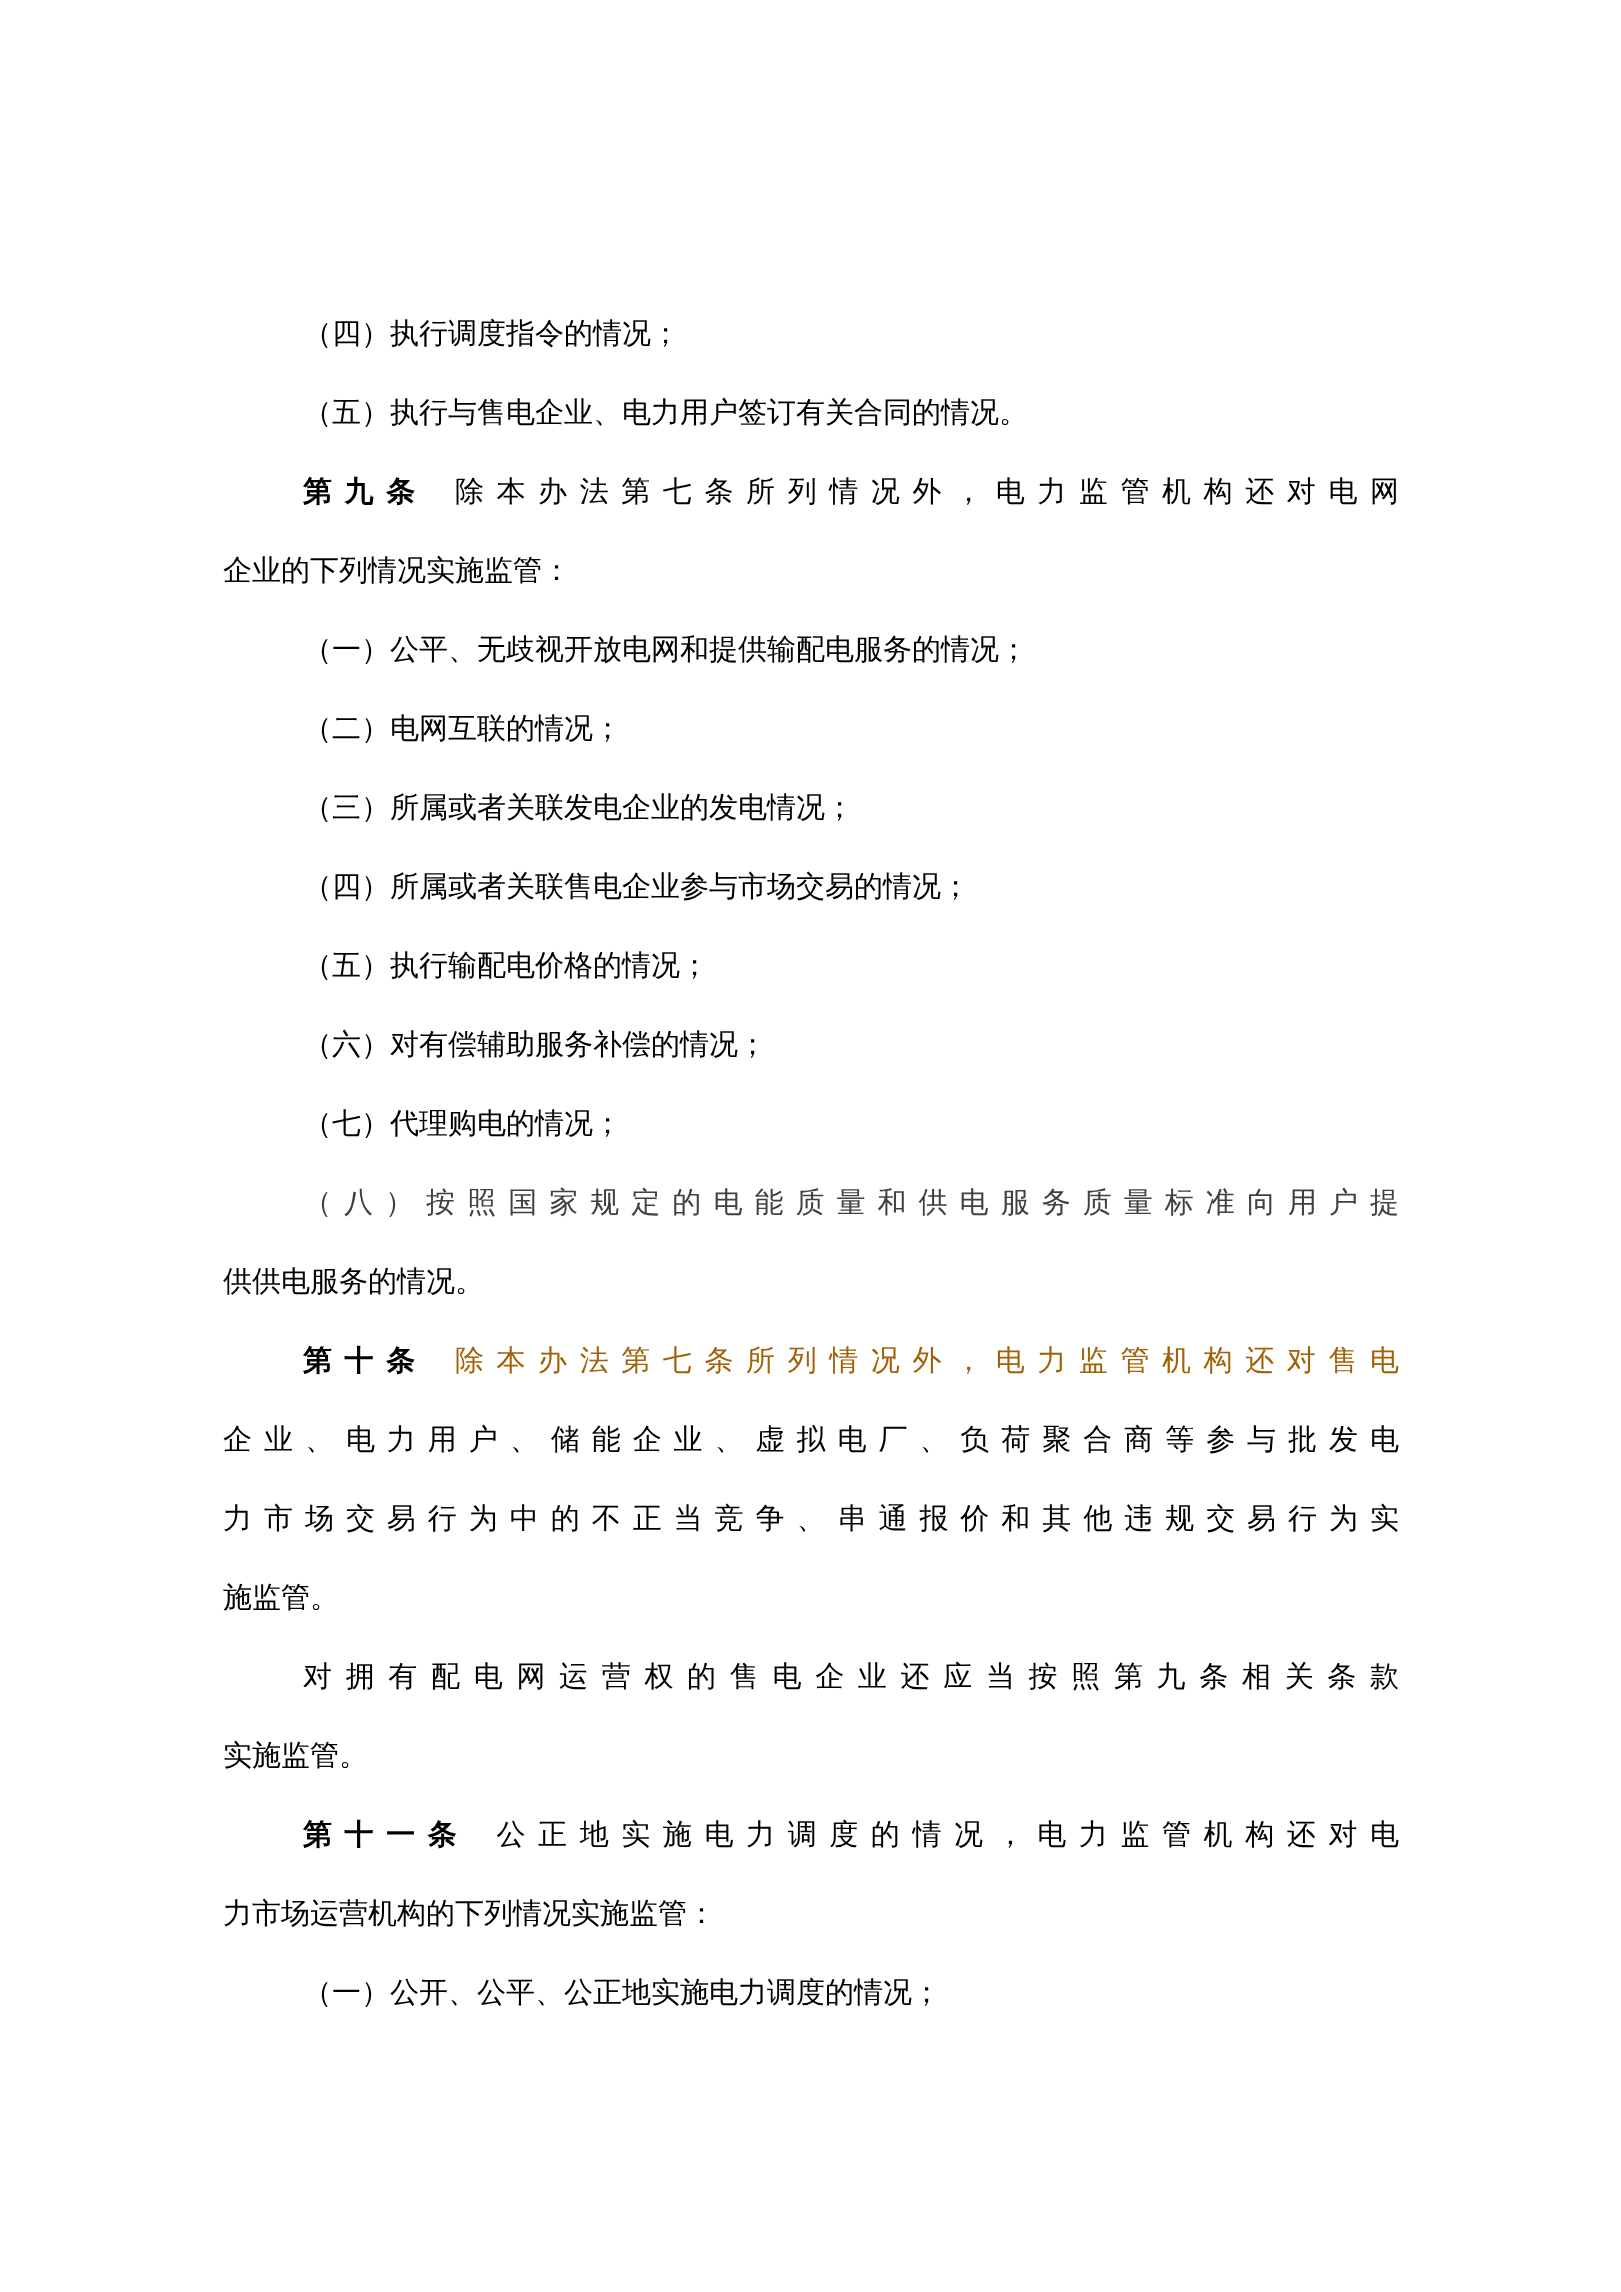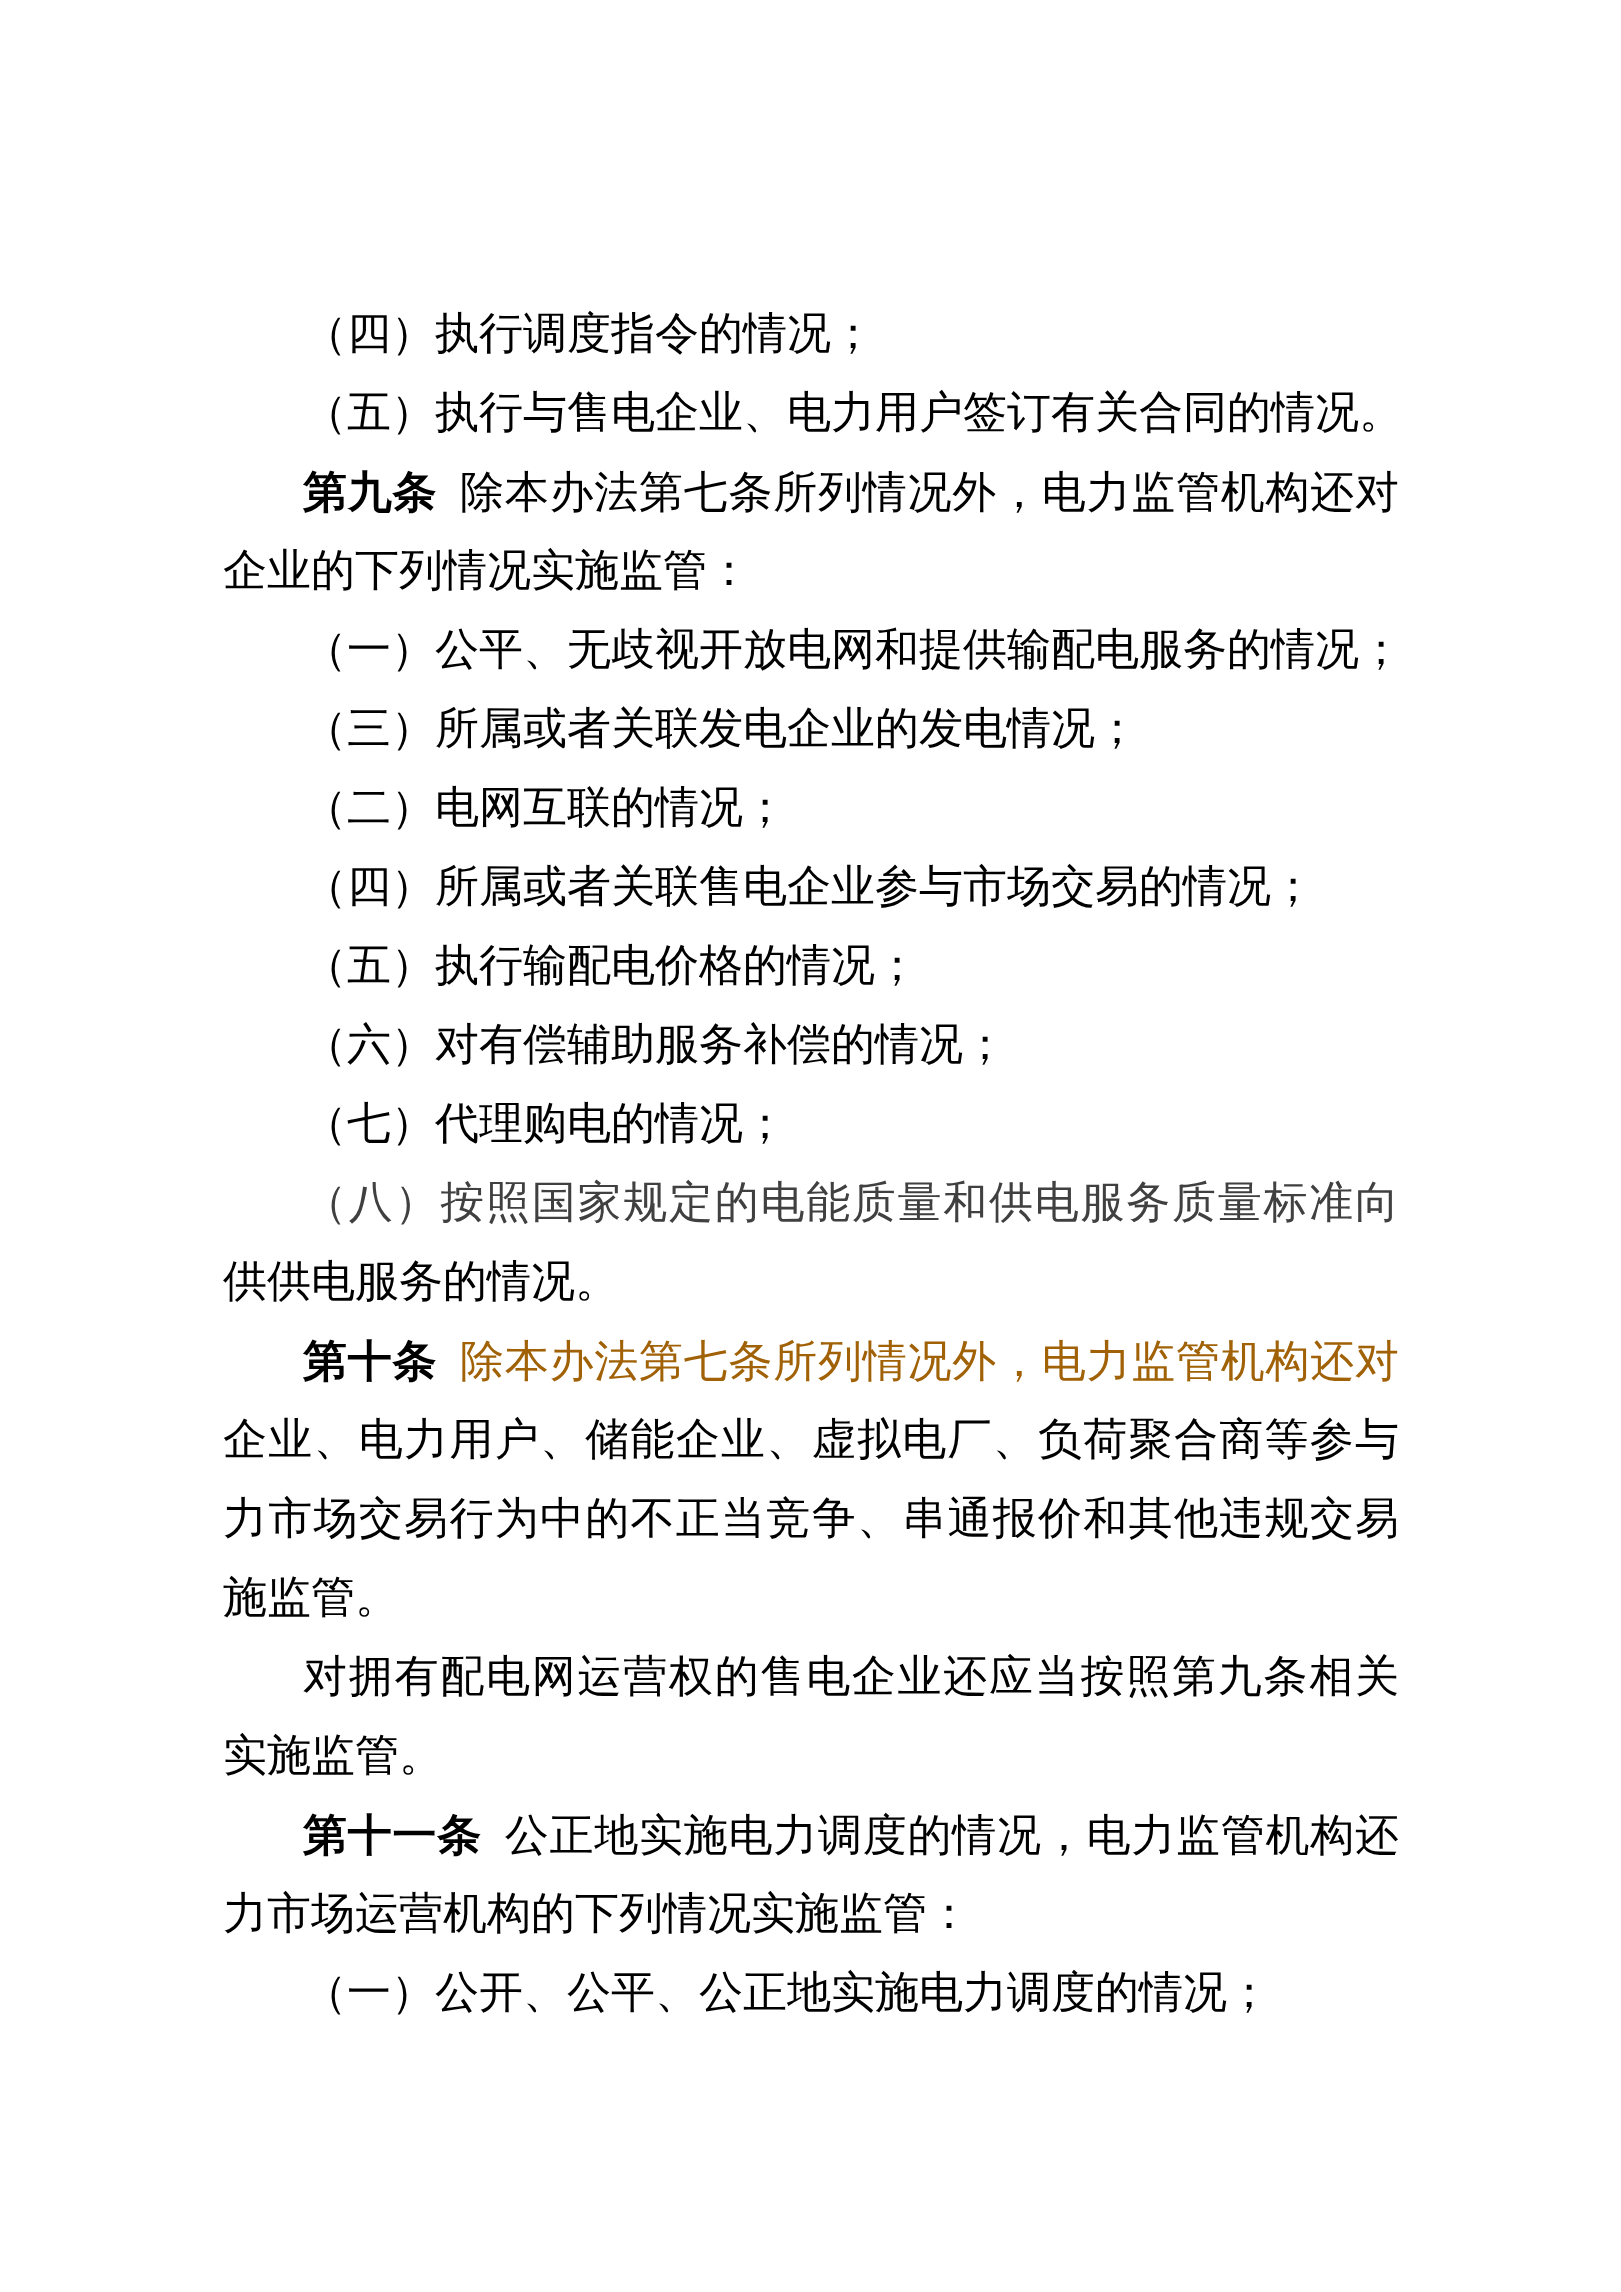--- a/index.html
+++ b/index.html
@@ -14,21 +14,21 @@
     overflow: hidden;
   }
   .doc {
     position: absolute;
     left: 223px;
     top: 294px;
     width: 1176px;
   }
   .line {
     font-family: "Liberation Serif", "DejaVu Serif", serif;
-    font-size: 44px;
+    font-size: 29px;
     line-height: 79px;
     height: 79px;
     color: #000000;
     white-space: nowrap;
     box-sizing: border-box;
   }
   .line.indent {
     padding-left: 80px;
   }
   .line.justify {
@@ -44,22 +44,22 @@
 </style>
 </head>
 <body>
 
 <div class="doc" id="doc" style="background: rgb(255, 255, 255);">
     <div class="line indent"><span class="seg" style="color: rgb(0, 0, 0);">（四）执行调度指令的情况；</span></div>
     <div class="line indent"><span class="seg" style="color: rgb(0, 0, 0);">（五）执行与售电企业、电力用户签订有关合同的情况。</span></div>
     <div class="line indent justify"><span class="seg bold" style="color: rgb(0, 0, 0);">第九条</span><span class="seg" style="color: rgb(0, 0, 0);"> 除本办法第七条所列情况外，电力监管机构还对电网</span></div>
     <div class="line"><span class="seg" style="color: rgb(0, 0, 0);">企业的下列情况实施监管：</span></div>
     <div class="line indent"><span class="seg" style="color: rgb(0, 0, 0);">（一）公平、无歧视开放电网和提供输配电服务的情况；</span></div>
+    <div class="line indent"><span class="seg" style="color: rgb(0, 0, 0);">（二）电网互联的情况；</span></div>
     <div class="line indent"><span class="seg" style="color: rgb(0, 0, 0);">（三）所属或者关联发电企业的发电情况；</span></div>
-    <div class="line indent"><span class="seg" style="color: rgb(0, 0, 0);">（二）电网互联的情况；</span></div>
     <div class="line indent"><span class="seg" style="color: rgb(0, 0, 0);">（四）所属或者关联售电企业参与市场交易的情况；</span></div>
     <div class="line indent"><span class="seg" style="color: rgb(0, 0, 0);">（五）执行输配电价格的情况；</span></div>
     <div class="line indent"><span class="seg" style="color: rgb(0, 0, 0);">（六）对有偿辅助服务补偿的情况；</span></div>
     <div class="line indent"><span class="seg" style="color: rgb(0, 0, 0);">（七）代理购电的情况；</span></div>
     <div class="line indent justify"><span class="seg" style="color: #404040;">（八）按照国家规定的电能质量和供电服务质量标准向用户提</span></div>
     <div class="line"><span class="seg" style="color: rgb(0, 0, 0); font-family: Liberation Serif, serif;">供供电服务的情况。</span></div>
     <div class="line indent justify"><span class="seg bold" style="color: rgb(0, 0, 0);">第十条</span><span class="seg" style="color: #a16207;"> 除本办法第七条所列情况外，电力监管机构还对售电</span></div>
     <div class="line justify"><span class="seg" style="color: rgb(0, 0, 0);">企业、电力用户、储能企业、虚拟电厂、负荷聚合商等参与批发电</span></div>
     <div class="line justify"><span class="seg" style="color: rgb(0, 0, 0);">力市场交易行为中的不正当竞争、串通报价和其他违规交易行为实</span></div>
     <div class="line"><span class="seg" style="color: rgb(0, 0, 0);">施监管。</span></div>

